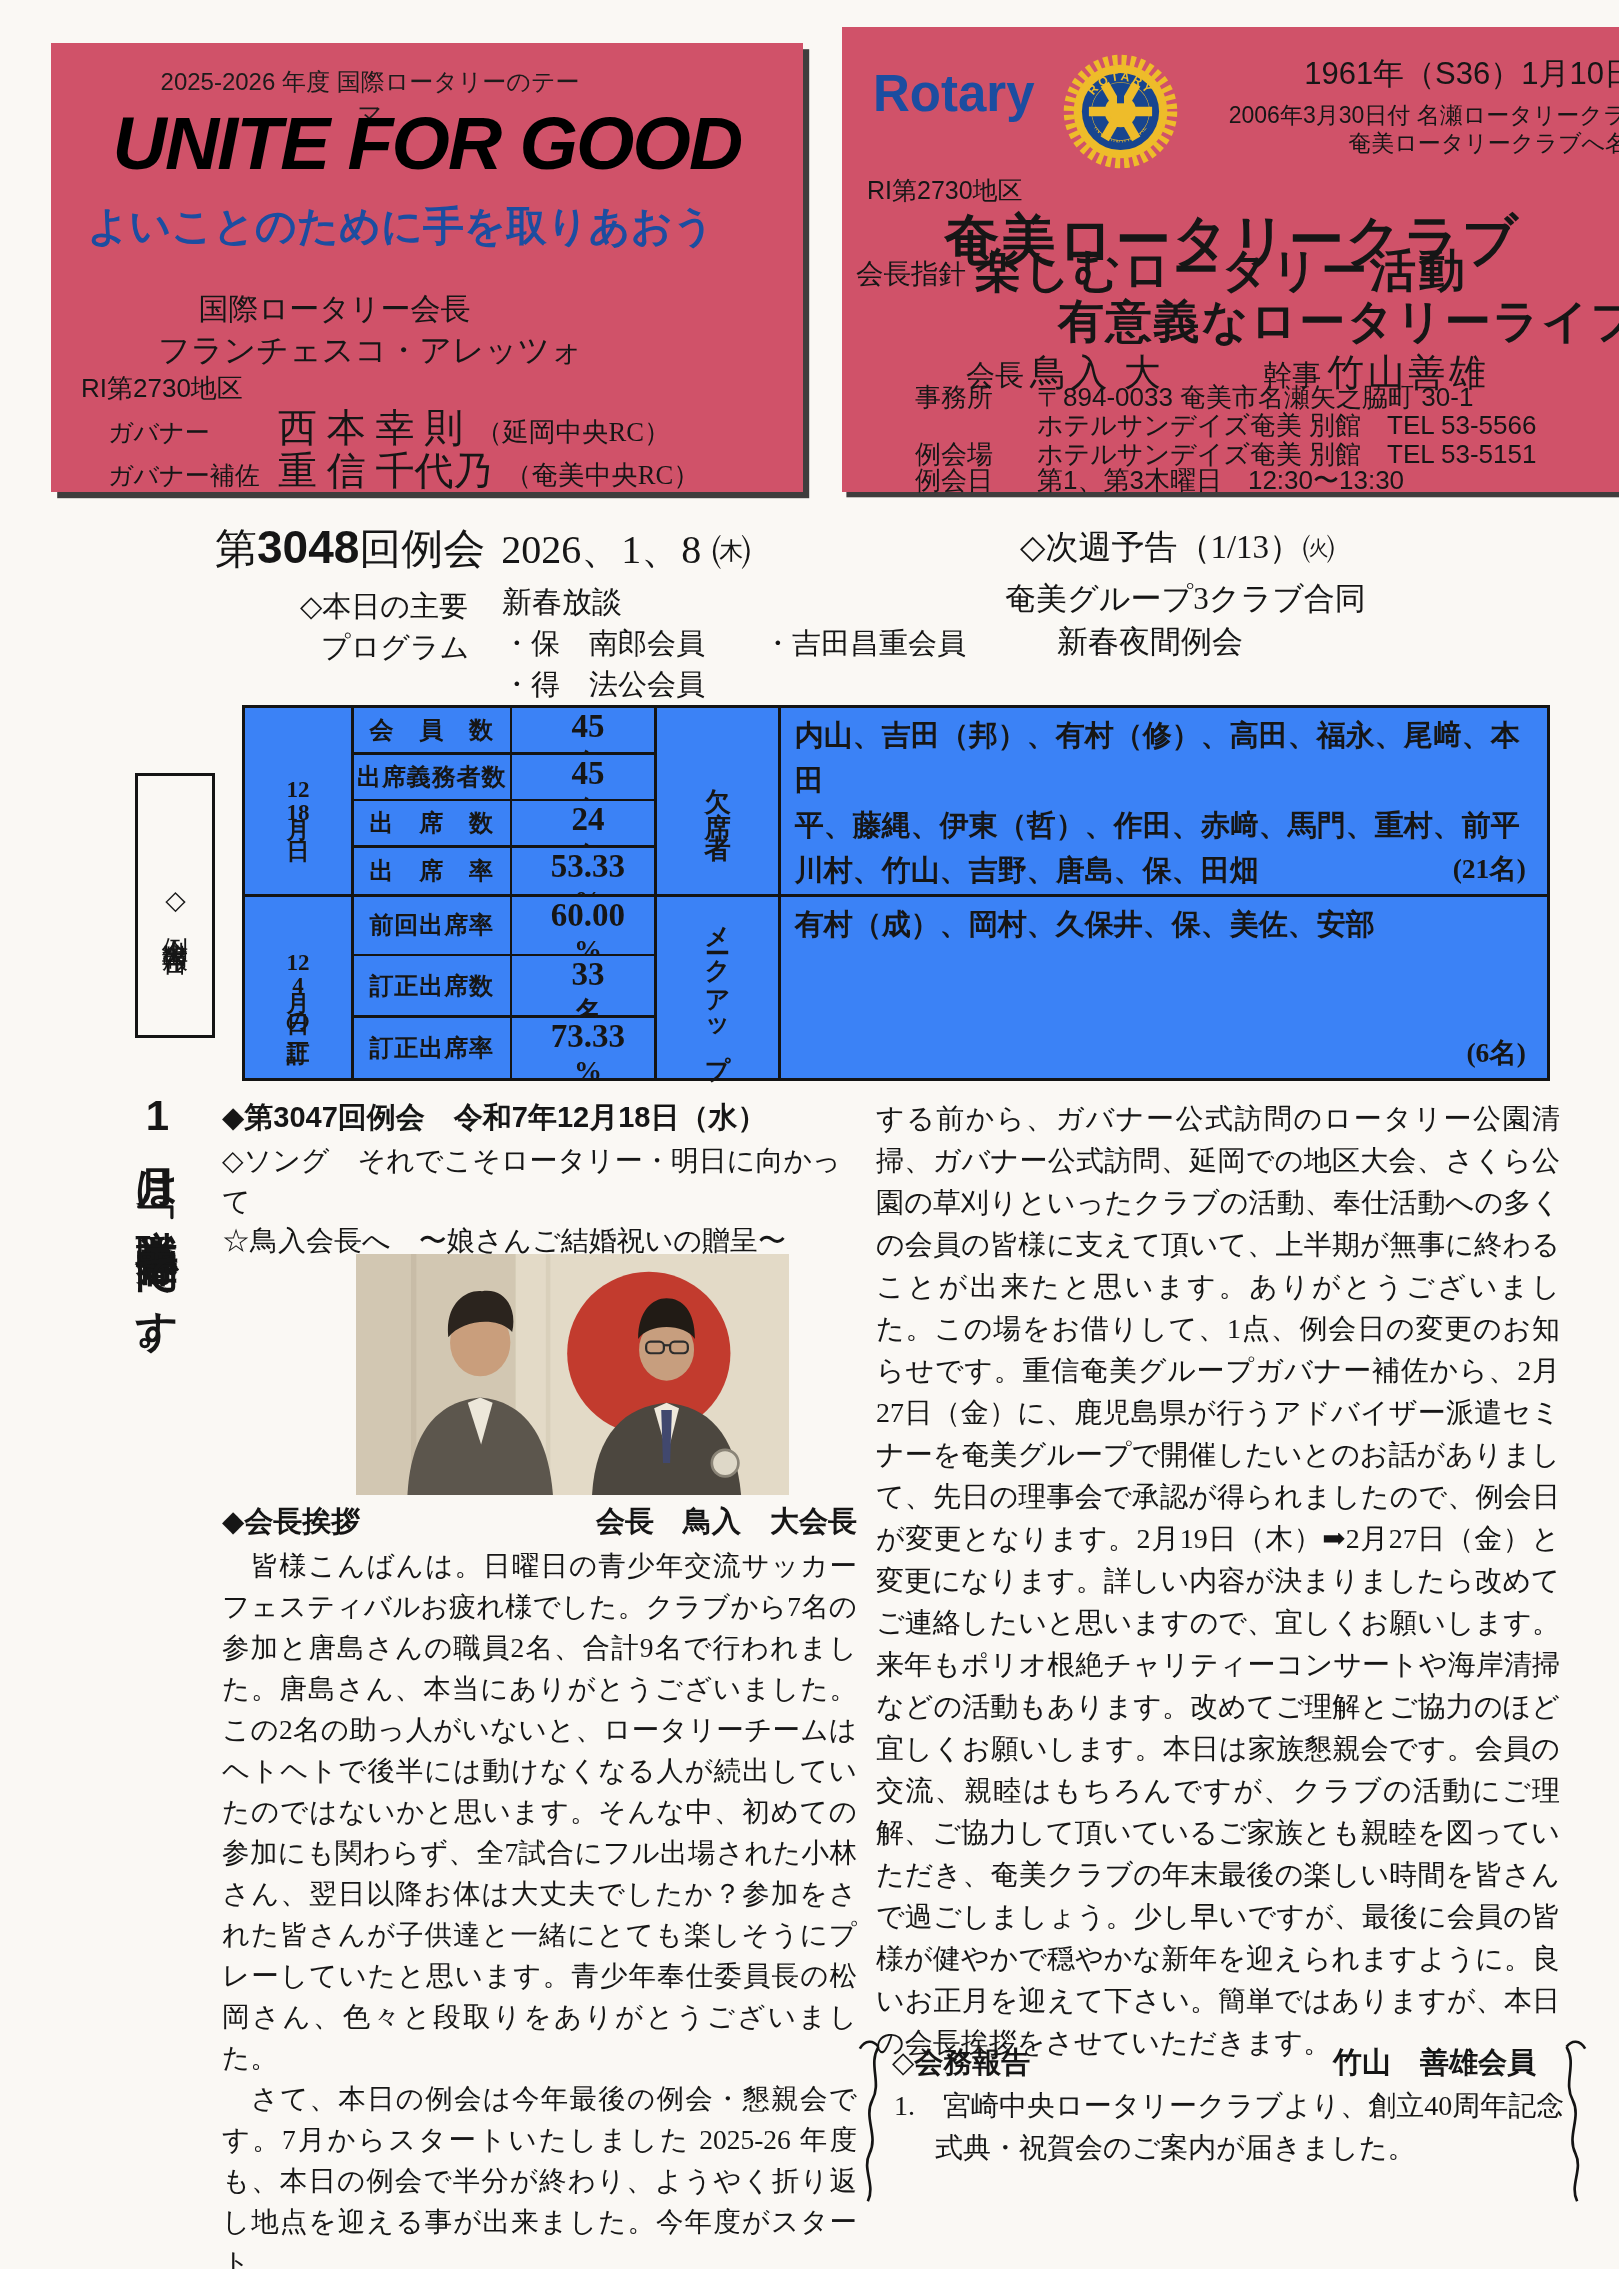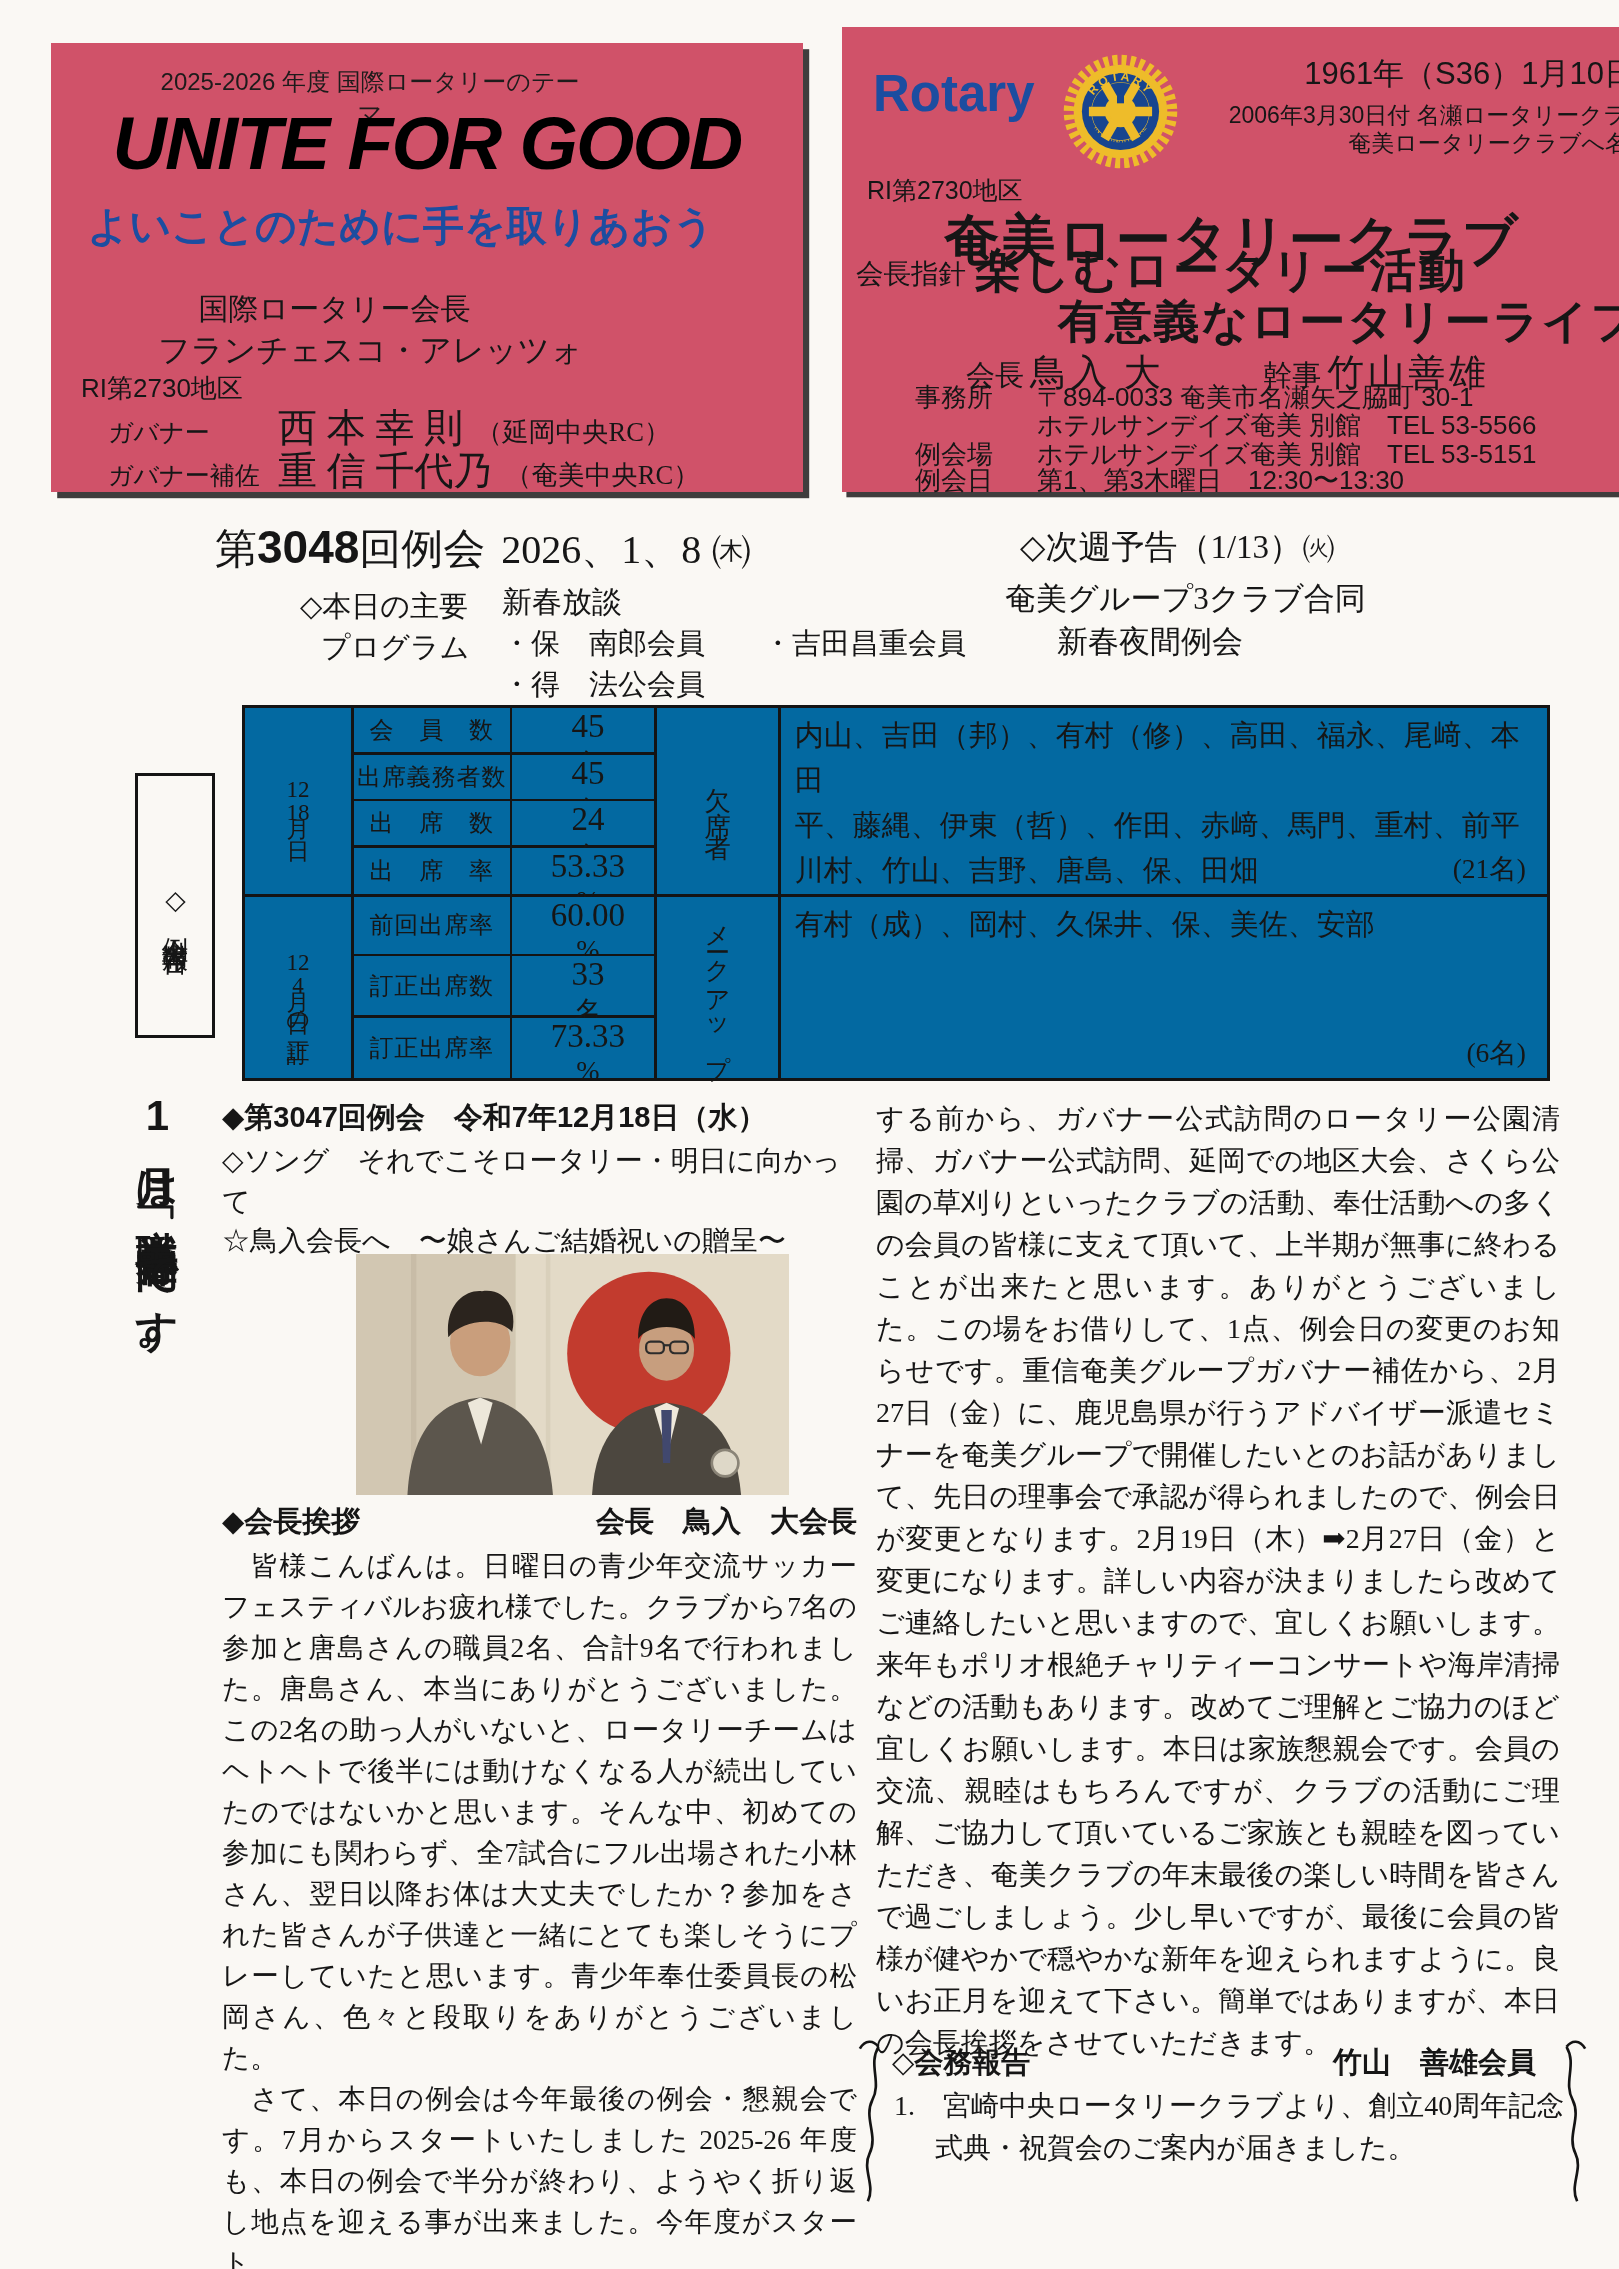--- a/index.html
+++ b/index.html
@@ -63,21 +63,21 @@
   .nw2{position:absolute;left:1005px;top:578px;font-size:31px;white-space:nowrap;}
   .nw3{position:absolute;left:1057px;top:621px;font-size:31px;white-space:nowrap;}
 
   
   .att-label-box{position:absolute;left:135px;top:773px;width:74px;height:259px;border:3.5px solid #141414;
                  display:flex;align-items:center;justify-content:center;background:#faf8f4;}
   .att-label-box span{writing-mode:vertical-rl;text-orientation:mixed;font-size:26.6px;letter-spacing:1.8px;}
   .att-table{position:absolute;left:242px;top:705px;width:1302px;background:#141414;border:3.5px solid #141414;
              display:grid;grid-template-columns:106px 156px 142px 121px 1fr;
              grid-template-rows:44px 44px 44px 46px 57px 59px 60px;gap:2.7px;}
-  .att-table > div{background:#0369a1;}
+  .att-table > div{background:#3b82f6;font-weight:bold;}
   .cell{display:flex;align-items:center;justify-content:center;}
   .vert{writing-mode:vertical-rl;text-orientation:mixed;}
   .tcu{text-combine-upright:all;}
   .date-cell{font-size:23px;}
   .lab{font-size:24px;letter-spacing:0.9px;}
   .val{justify-content:space-between;padding:0 16px 0 25px;font-size:33px;flex-direction:column;}
   .val .u{font-size:28px;}
   .side1{font-size:26.6px;letter-spacing:23px;}
   .side2{font-size:25px;letter-spacing:2.7px;}
   .names{display:block;position:relative;padding:5.3px 14px;font-size:29px;line-height:45px;}

